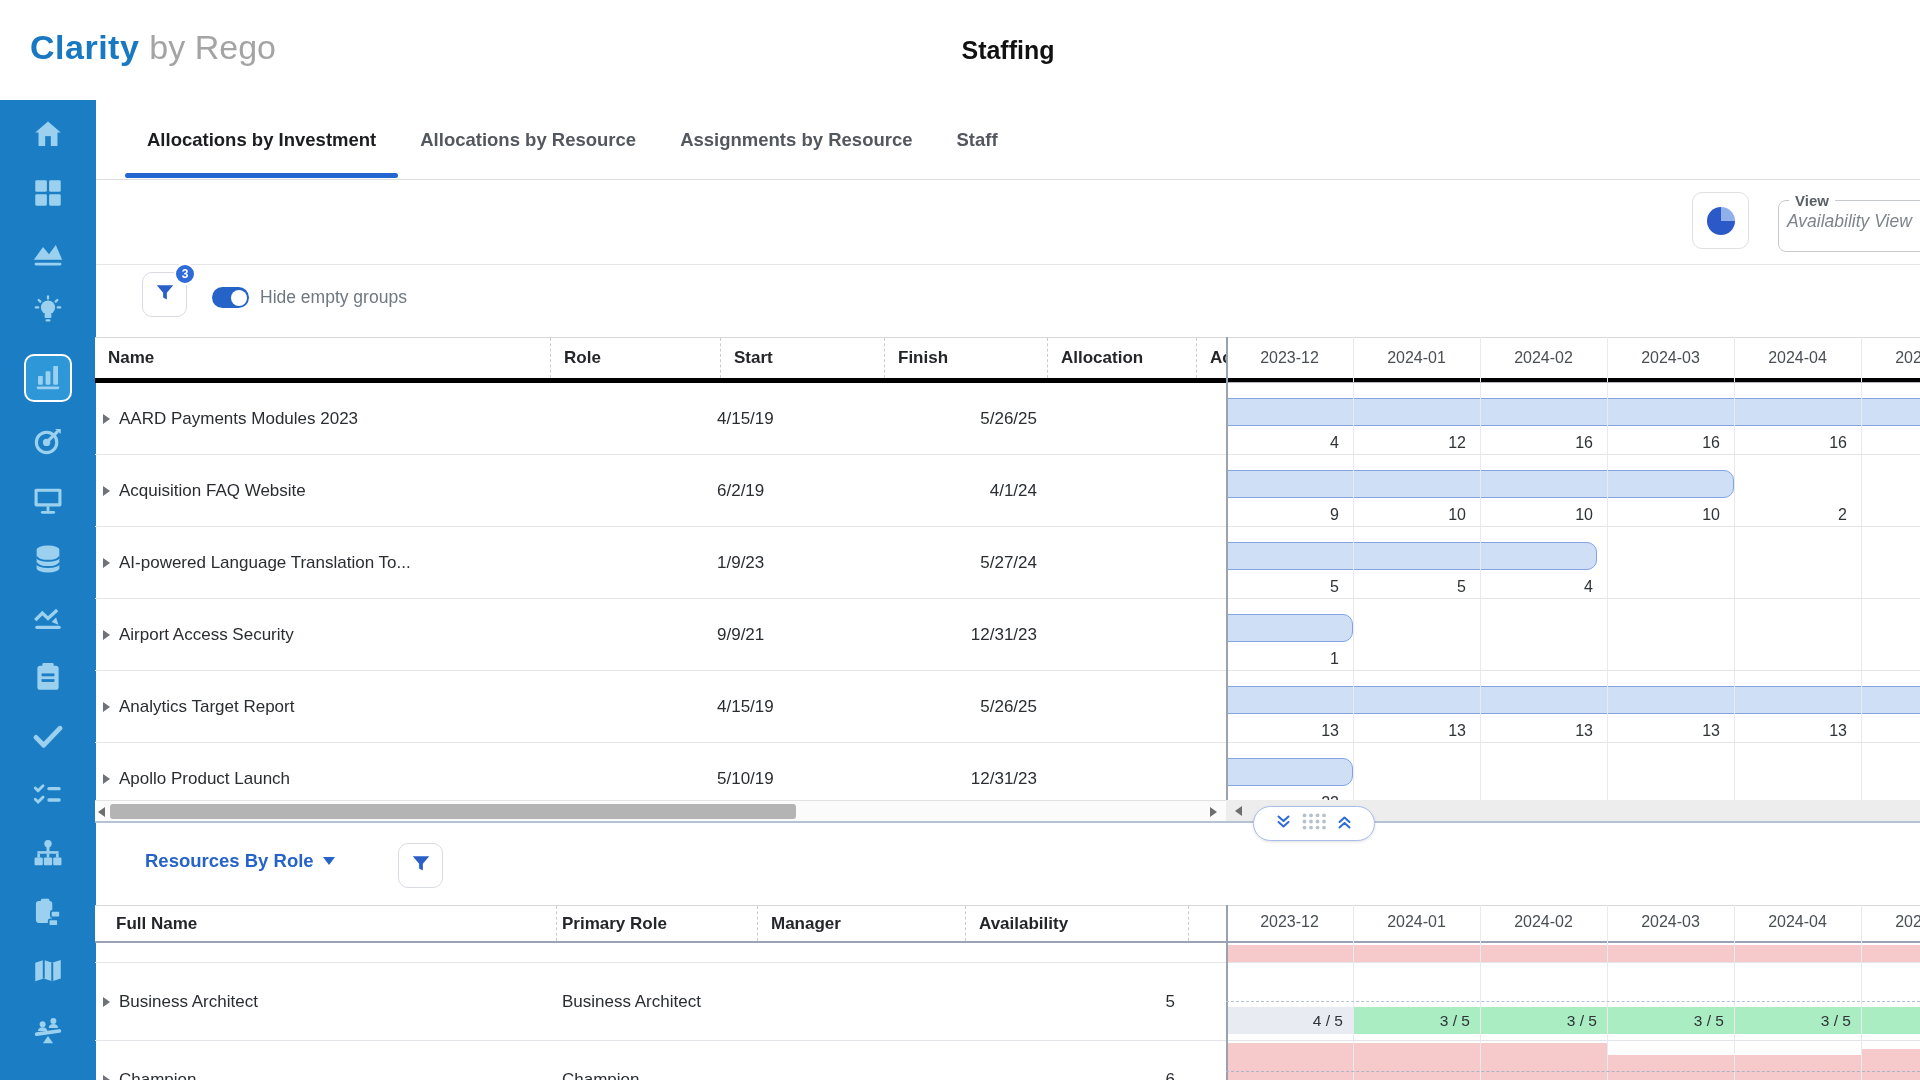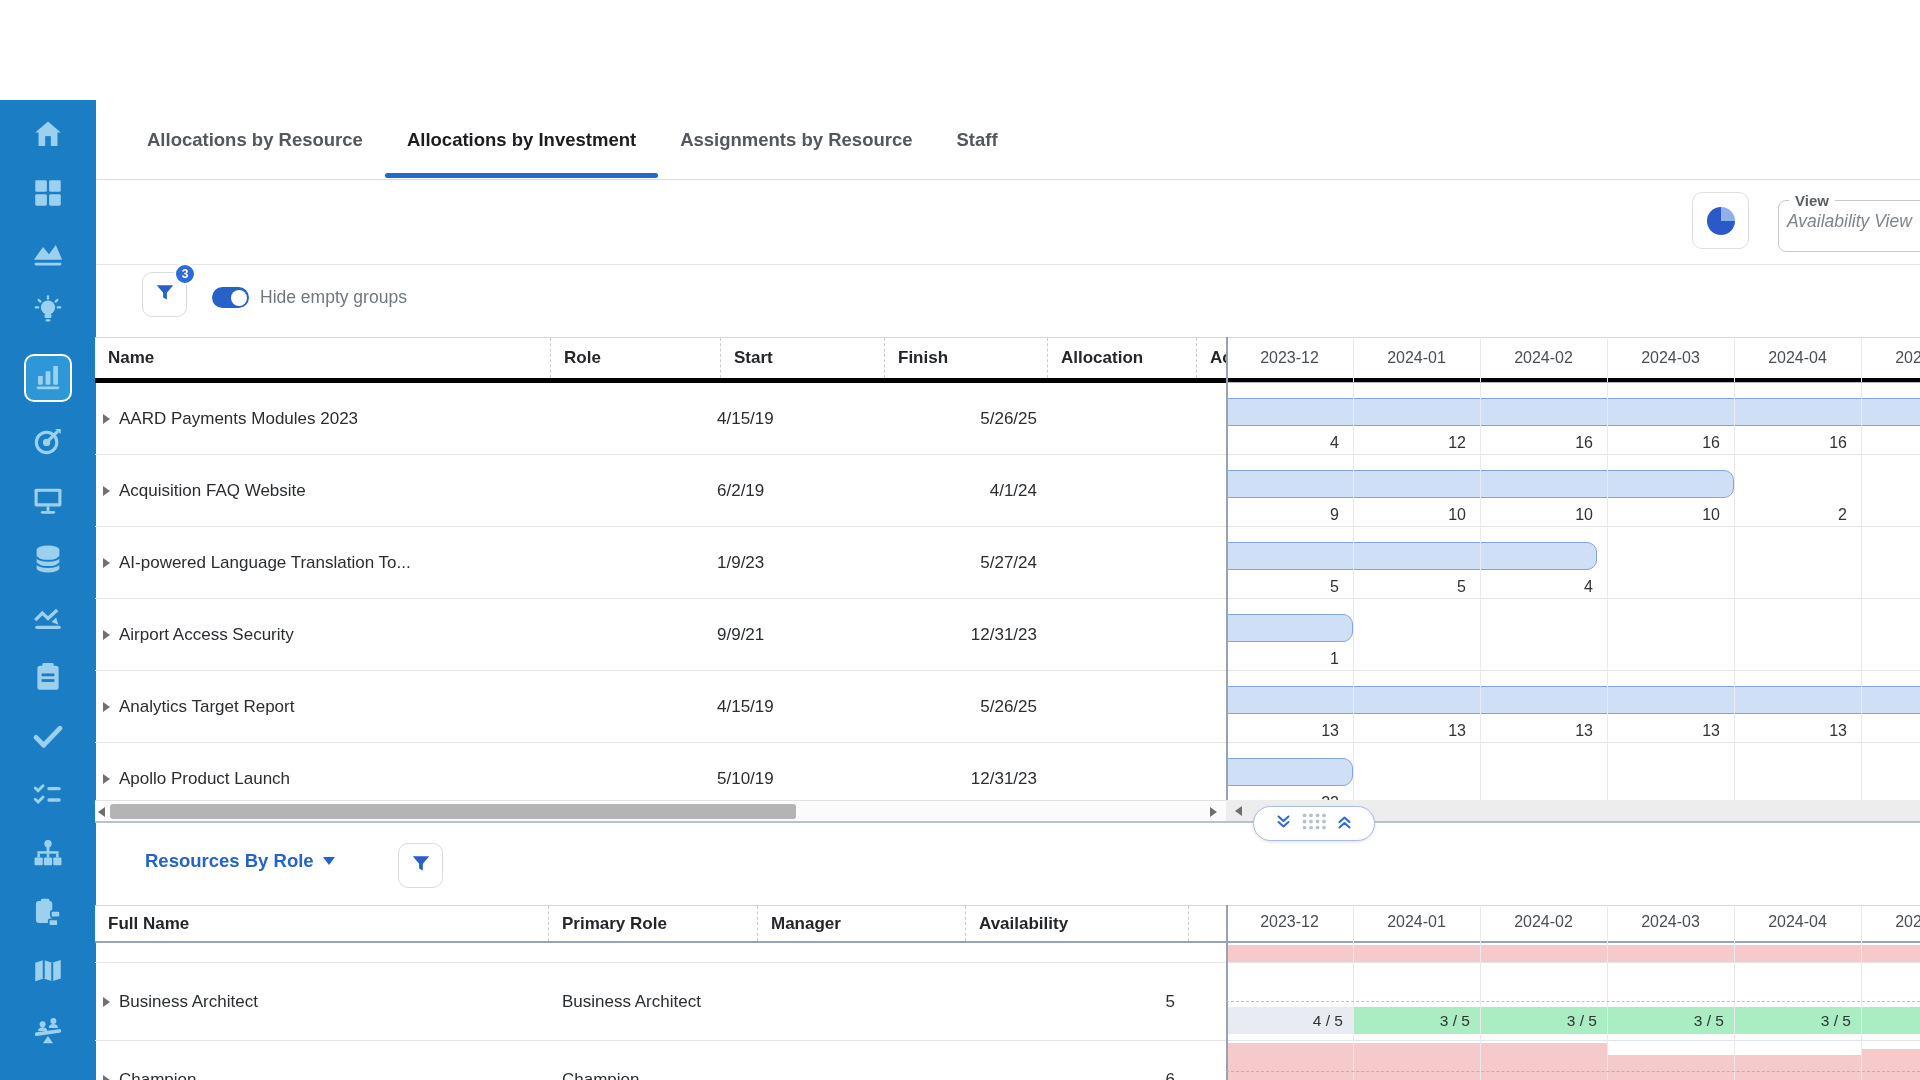--- a/index.html
+++ b/index.html
@@ -131,20 +131,26 @@
   .brow.ba .grow-b::before { content:""; position:absolute; left:0; right:0; top:38px;
     border-top:1px dashed #b6c0d6; z-index:2; }
   .brow.ch .grow-b::after { content:""; position:absolute; left:0; right:0; top:30px;
     border-top:1px dashed #aab4cc; z-index:2; }
 </style>
 </head>
 <body>
 
 <div class="screen">
 
+  <div class="topbar">
+    <div class="brand">
+      <span class="b1">Clarity</span><span class="b2">by Rego</span>
+    </div>
+    <div class="page-title">Staffing</div>
+  </div>
 
   <div class="sidebar">
     <div class="nav-item">
       <span><svg viewBox="0 0 24 24" width="34" height="34" fill="#9bd1ee">
             <path d="M12 3.2 21 11h-2.3v9.5H5.3V11H3z"></path>
             <rect x="10" y="13.5" width="4" height="7" fill="#1b7ec5"></rect>
           </svg></span>
     </div>
     <div class="nav-item">
       <span><svg viewBox="0 0 24 24" width="34" height="34" fill="#9bd1ee">
@@ -261,25 +267,25 @@
             <path d="M4.9 12c0-1.8 1.5-2.7 3.3-2.7s3.3.9 3.3 2.7z"></path>
             <circle cx="15.8" cy="5" r="2.1"></circle>
             <path d="M12.5 9.8c0-1.8 1.5-2.7 3.3-2.7s3.3.9 3.3 2.7z"></path>
             <rect x="2.6" y="11.8" width="18.8" height="2.6" rx="1.3" transform="rotate(-8 12 13)"></rect>
             <path d="M12 15.5l3.6 5.2H8.4z"></path>
           </svg></span>
     </div>
   </div>
 
   <div class="tabsrow">
+    <div class="tab active">
+        <span>Allocations by Investment</span>
+      </div>
     <div class="tab">
         <span>Allocations by Resource</span>
-      </div>
-    <div class="tab active">
-        <span>Allocations by Investment</span>
       </div>
     <div class="tab">
         <span>Assignments by Resource</span>
       </div>
     <div class="tab">
         <span>Staff</span>
       </div>
   </div>
 
   <div class="pie-btn">
@@ -453,21 +459,21 @@
     <span>Resources By Role</span>
     <span class="caret"></span>
   </div>
   <div class="filter-btn fb-bot">
     <span><svg viewBox="0 0 20 20" width="22" height="22">
           <path d="M2.5 3h15l-5.8 6.8v6.2l-3.4-1.9v-4.3z" fill="#2a5fc8"></path>
         </svg></span>
   </div>
 
   <div class="thead thead-bot">
-    <div class="hcell" style="left:0;width:454px;padding-left:13px;">Full Name</div>
+    <div class="hcell" style="left:8px;width:454px;padding-left:13px;">Full Name</div>
     <div class="hcell" style="left:454px;width:209px;">Primary Role</div>
     <div class="hcell" style="left:663px;width:208px;">Manager</div>
     <div class="hcell" style="left:871px;width:223px;">Availability</div>
   </div>
   <div class="gheader ghead-bot">
     <div class="gmonth c0">2023-12</div>
     <div class="gmonth c1">2024-01</div>
     <div class="gmonth c2">2024-02</div>
     <div class="gmonth c3">2024-03</div>
     <div class="gmonth c4">2024-04</div>

